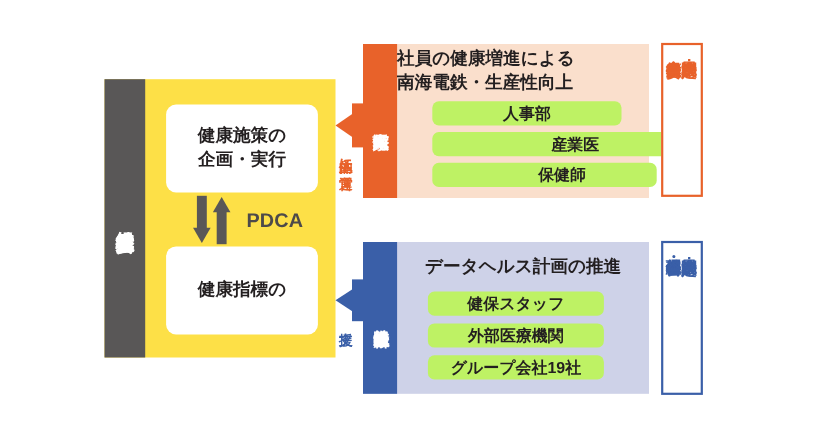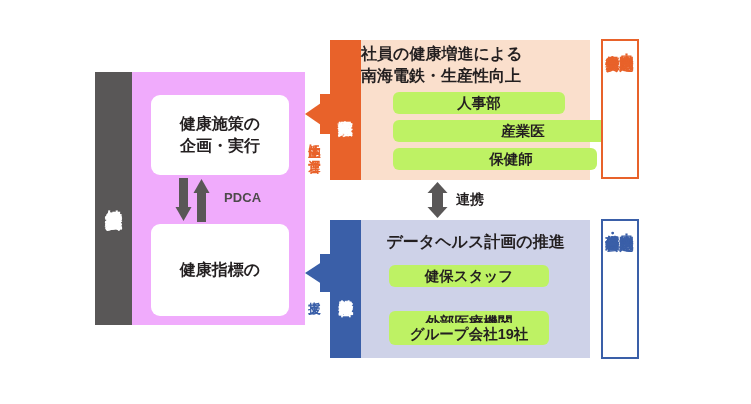--- a/index.html
+++ b/index.html
@@ -33,21 +33,21 @@
     white-space: nowrap;
   }
 
   
   #left-block {
     position: absolute;
     left: 95px;
     top: 72px;
     width: 210px;
     height: 253px;
-    background: #f0abfc;
+    background: #fde047;
   }
   #committee-bar {
     position: absolute;
     left: 0; top: 0;
     width: 37px;
     height: 253px;
     background: #595757;
     display: flex;
     align-items: center;
     justify-content: center;
@@ -67,35 +67,35 @@
     flex-direction: column;
     align-items: center;
     justify-content: center;
     font-size: 16px;
     font-weight: 700;
     line-height: 1.38;
     color: #231f20;
     text-align: center;
   }
   #card-plan { top: 23px;  height: 80px; }
-  #card-manage { top: 152px; height: 92px; }
+  #card-manage { top: 152px; height: 80px; }
 
   
   #pdca-wrap {
     position: absolute;
     left: 56px;
     top: 104px;
     width: 138px;
     height: 48px;
   }
   #pdca-label {
     position: absolute;
     left: 73px;
     top: 14px;
-    font-size: 13px;
+    font-size: 18px;
     font-weight: 700;
     color: #4d4a4a;
     letter-spacing: 0.01em;
   }
 
   
   .conn {
     position: absolute;
   }
   .conn .lbl {
@@ -190,21 +190,21 @@
     left: 31px;
     top: 12px;
     width: 229px;
     text-align: center;
     font-size: 16px;
     font-weight: 700;
     color: #231f20;
   }
   .blue-chip { left: 59px; width: 160px; height: 22px; }
   #b-chip-0 { top: 45px; }
-  #b-chip-1 { top: 74px; margin-top: 17px; }
+  #b-chip-1 { top: 74px; }
   #b-chip-2 { top: 103px; }
 
   
   #link-wrap {
     position: absolute;
     left: 424px;
     top: 182px;
     width: 110px;
     height: 36px;
   }
@@ -305,30 +305,20 @@
     </div>
     <div id="orange-title">
       <div>社員の健康増進による</div>
       <div>南海電鉄・生産性向上</div>
     </div>
     <div class="chip orange-chip" id="o-chip-0">人事部</div>
     <div class="chip orange-chip" id="o-chip-1">産業医</div>
     <div class="chip orange-chip" id="o-chip-2">保健師</div>
   </div>
 
-  <div id="link-wrap">
-    <svg width="28" height="36" viewBox="0 0 28 36">
-      <g fill="#595757">
-        <rect x="8" y="8" width="11" height="20"></rect>
-        <polygon points="3.5,11 23.5,11 13.5,0"></polygon>
-        <polygon points="3.5,25 23.5,25 13.5,36"></polygon>
-      </g>
-    </svg>
-    <span id="link-label">連携</span>
-  </div>
 
   <div id="blue-panel">
     <div id="blue-side">
       <span class="vtext">当社健康保険組合</span>
     </div>
     <div id="blue-title">データヘルス計画の推進</div>
     <div class="chip blue-chip" id="b-chip-0">健保スタッフ</div>
     <div class="chip blue-chip" id="b-chip-1">外部医療機関</div>
     <div class="chip blue-chip" id="b-chip-2">グループ会社19社</div>
   </div>

